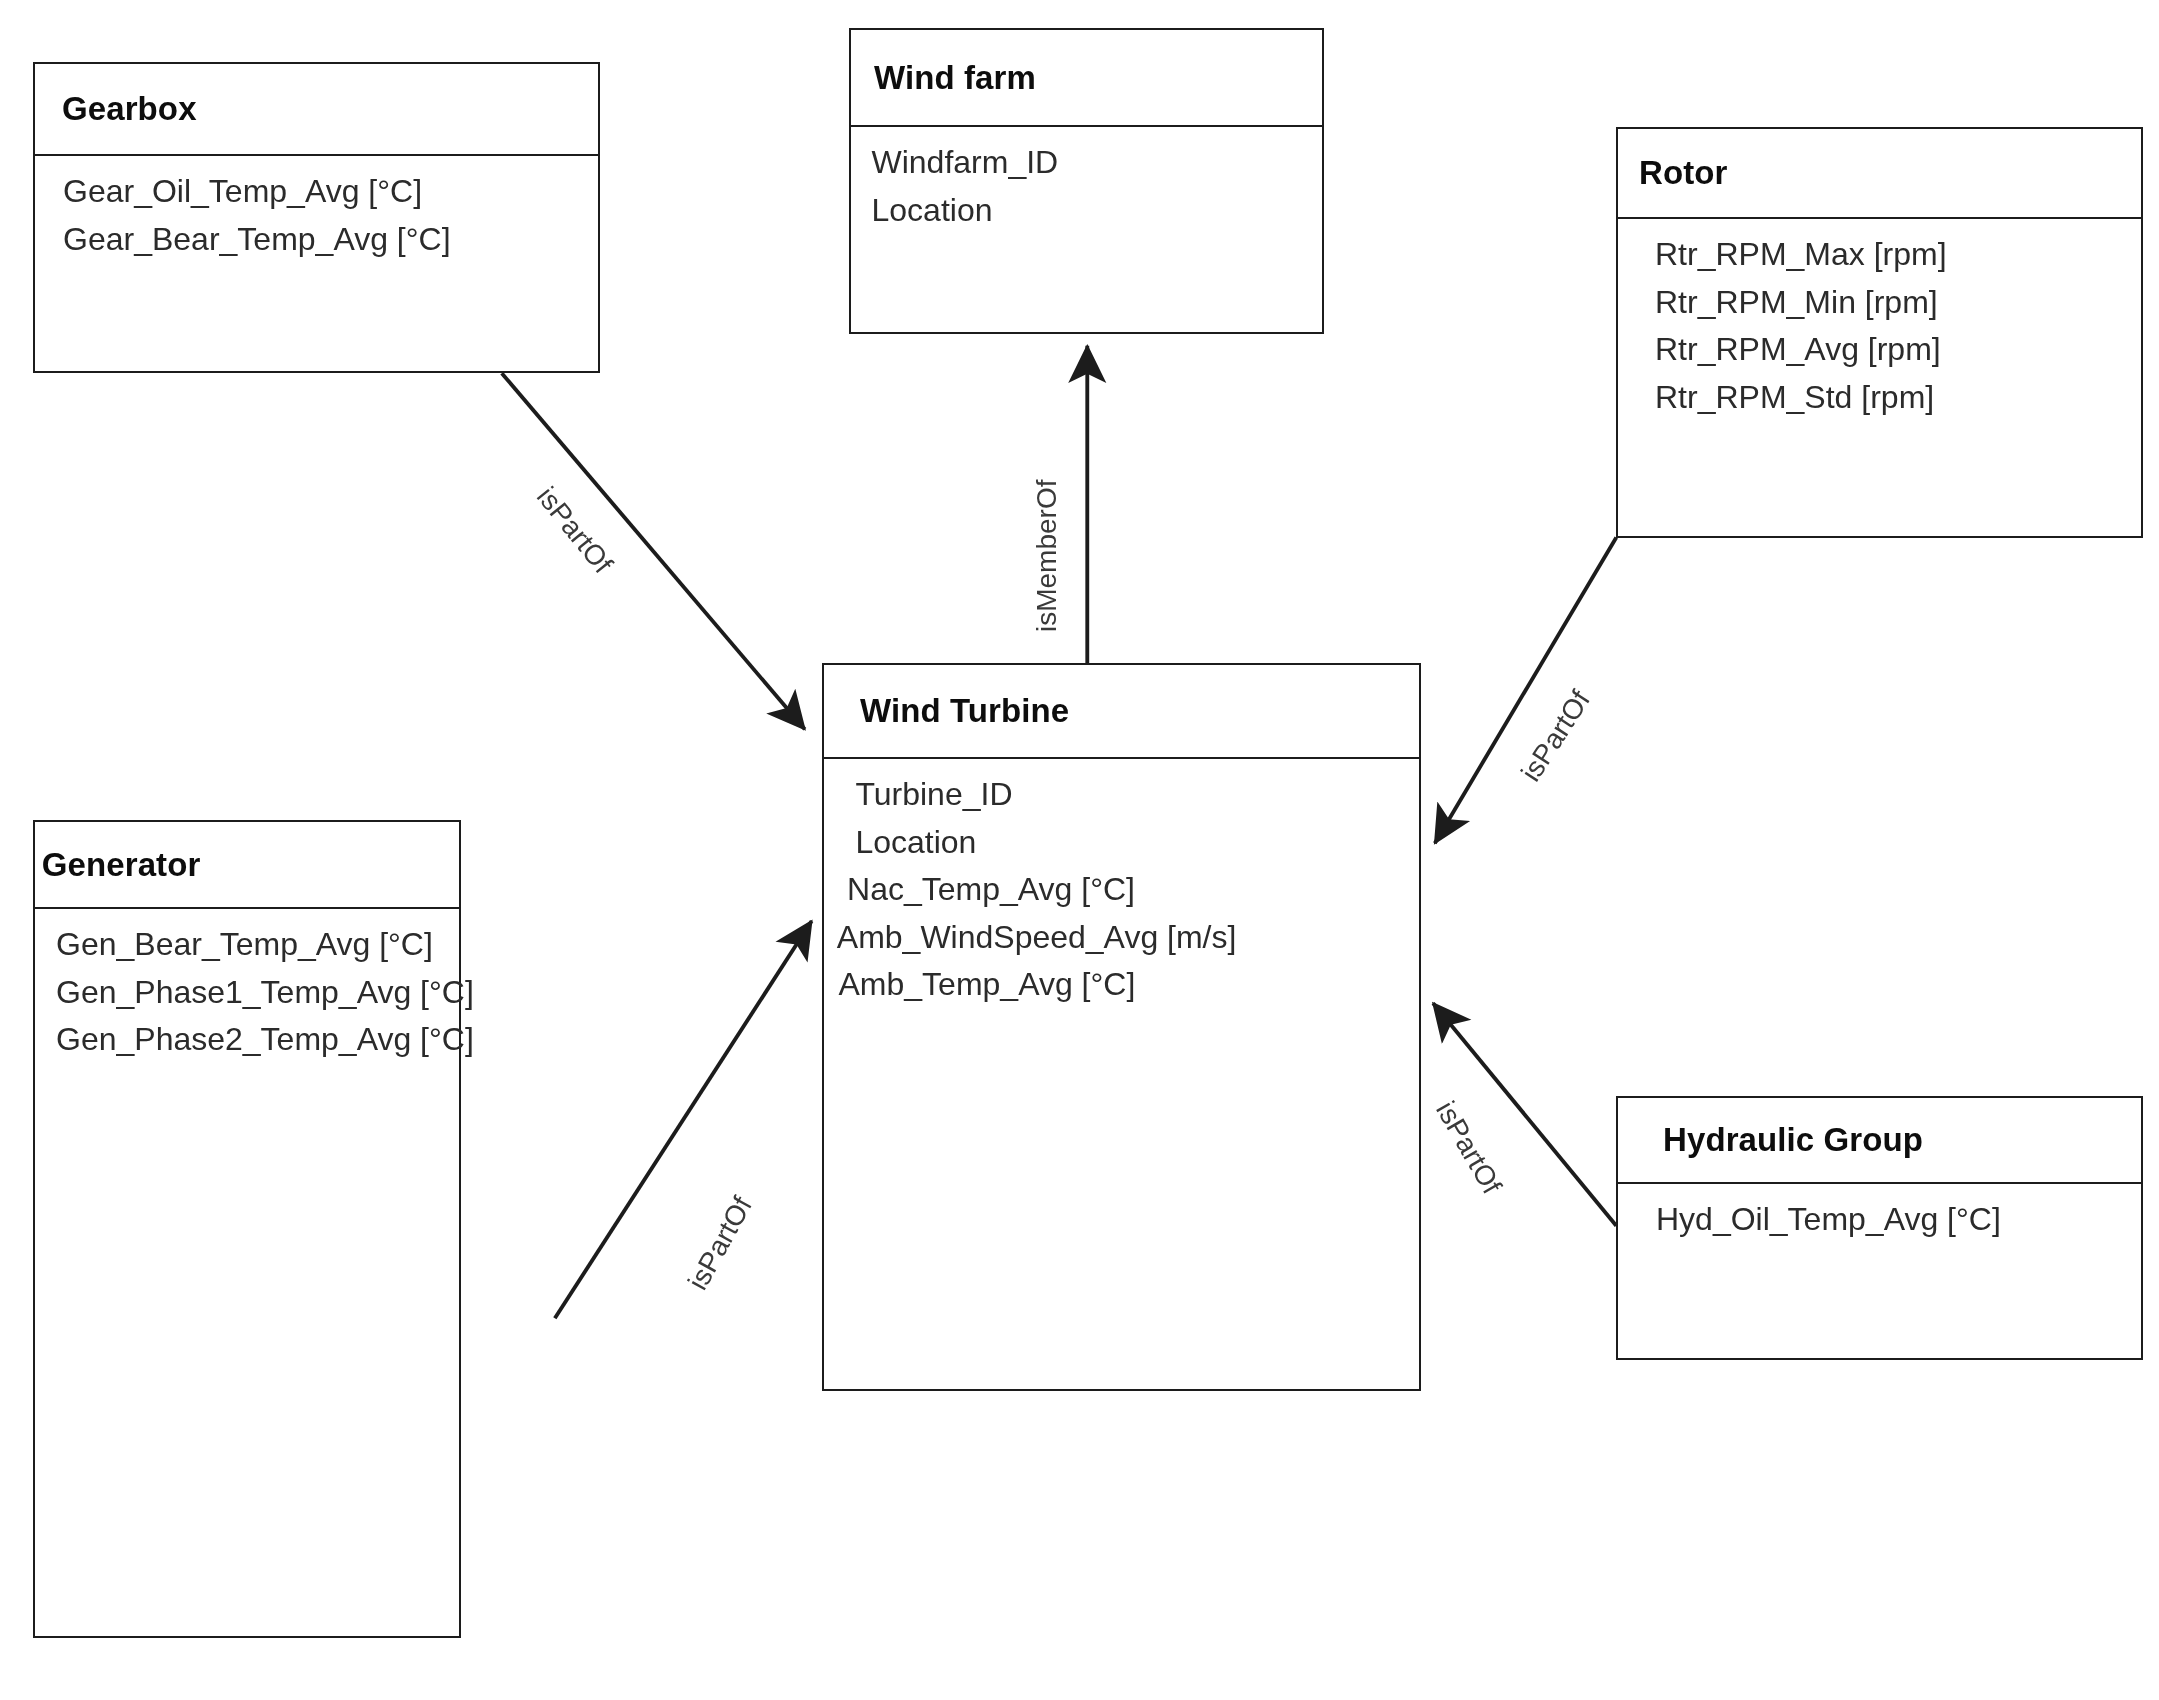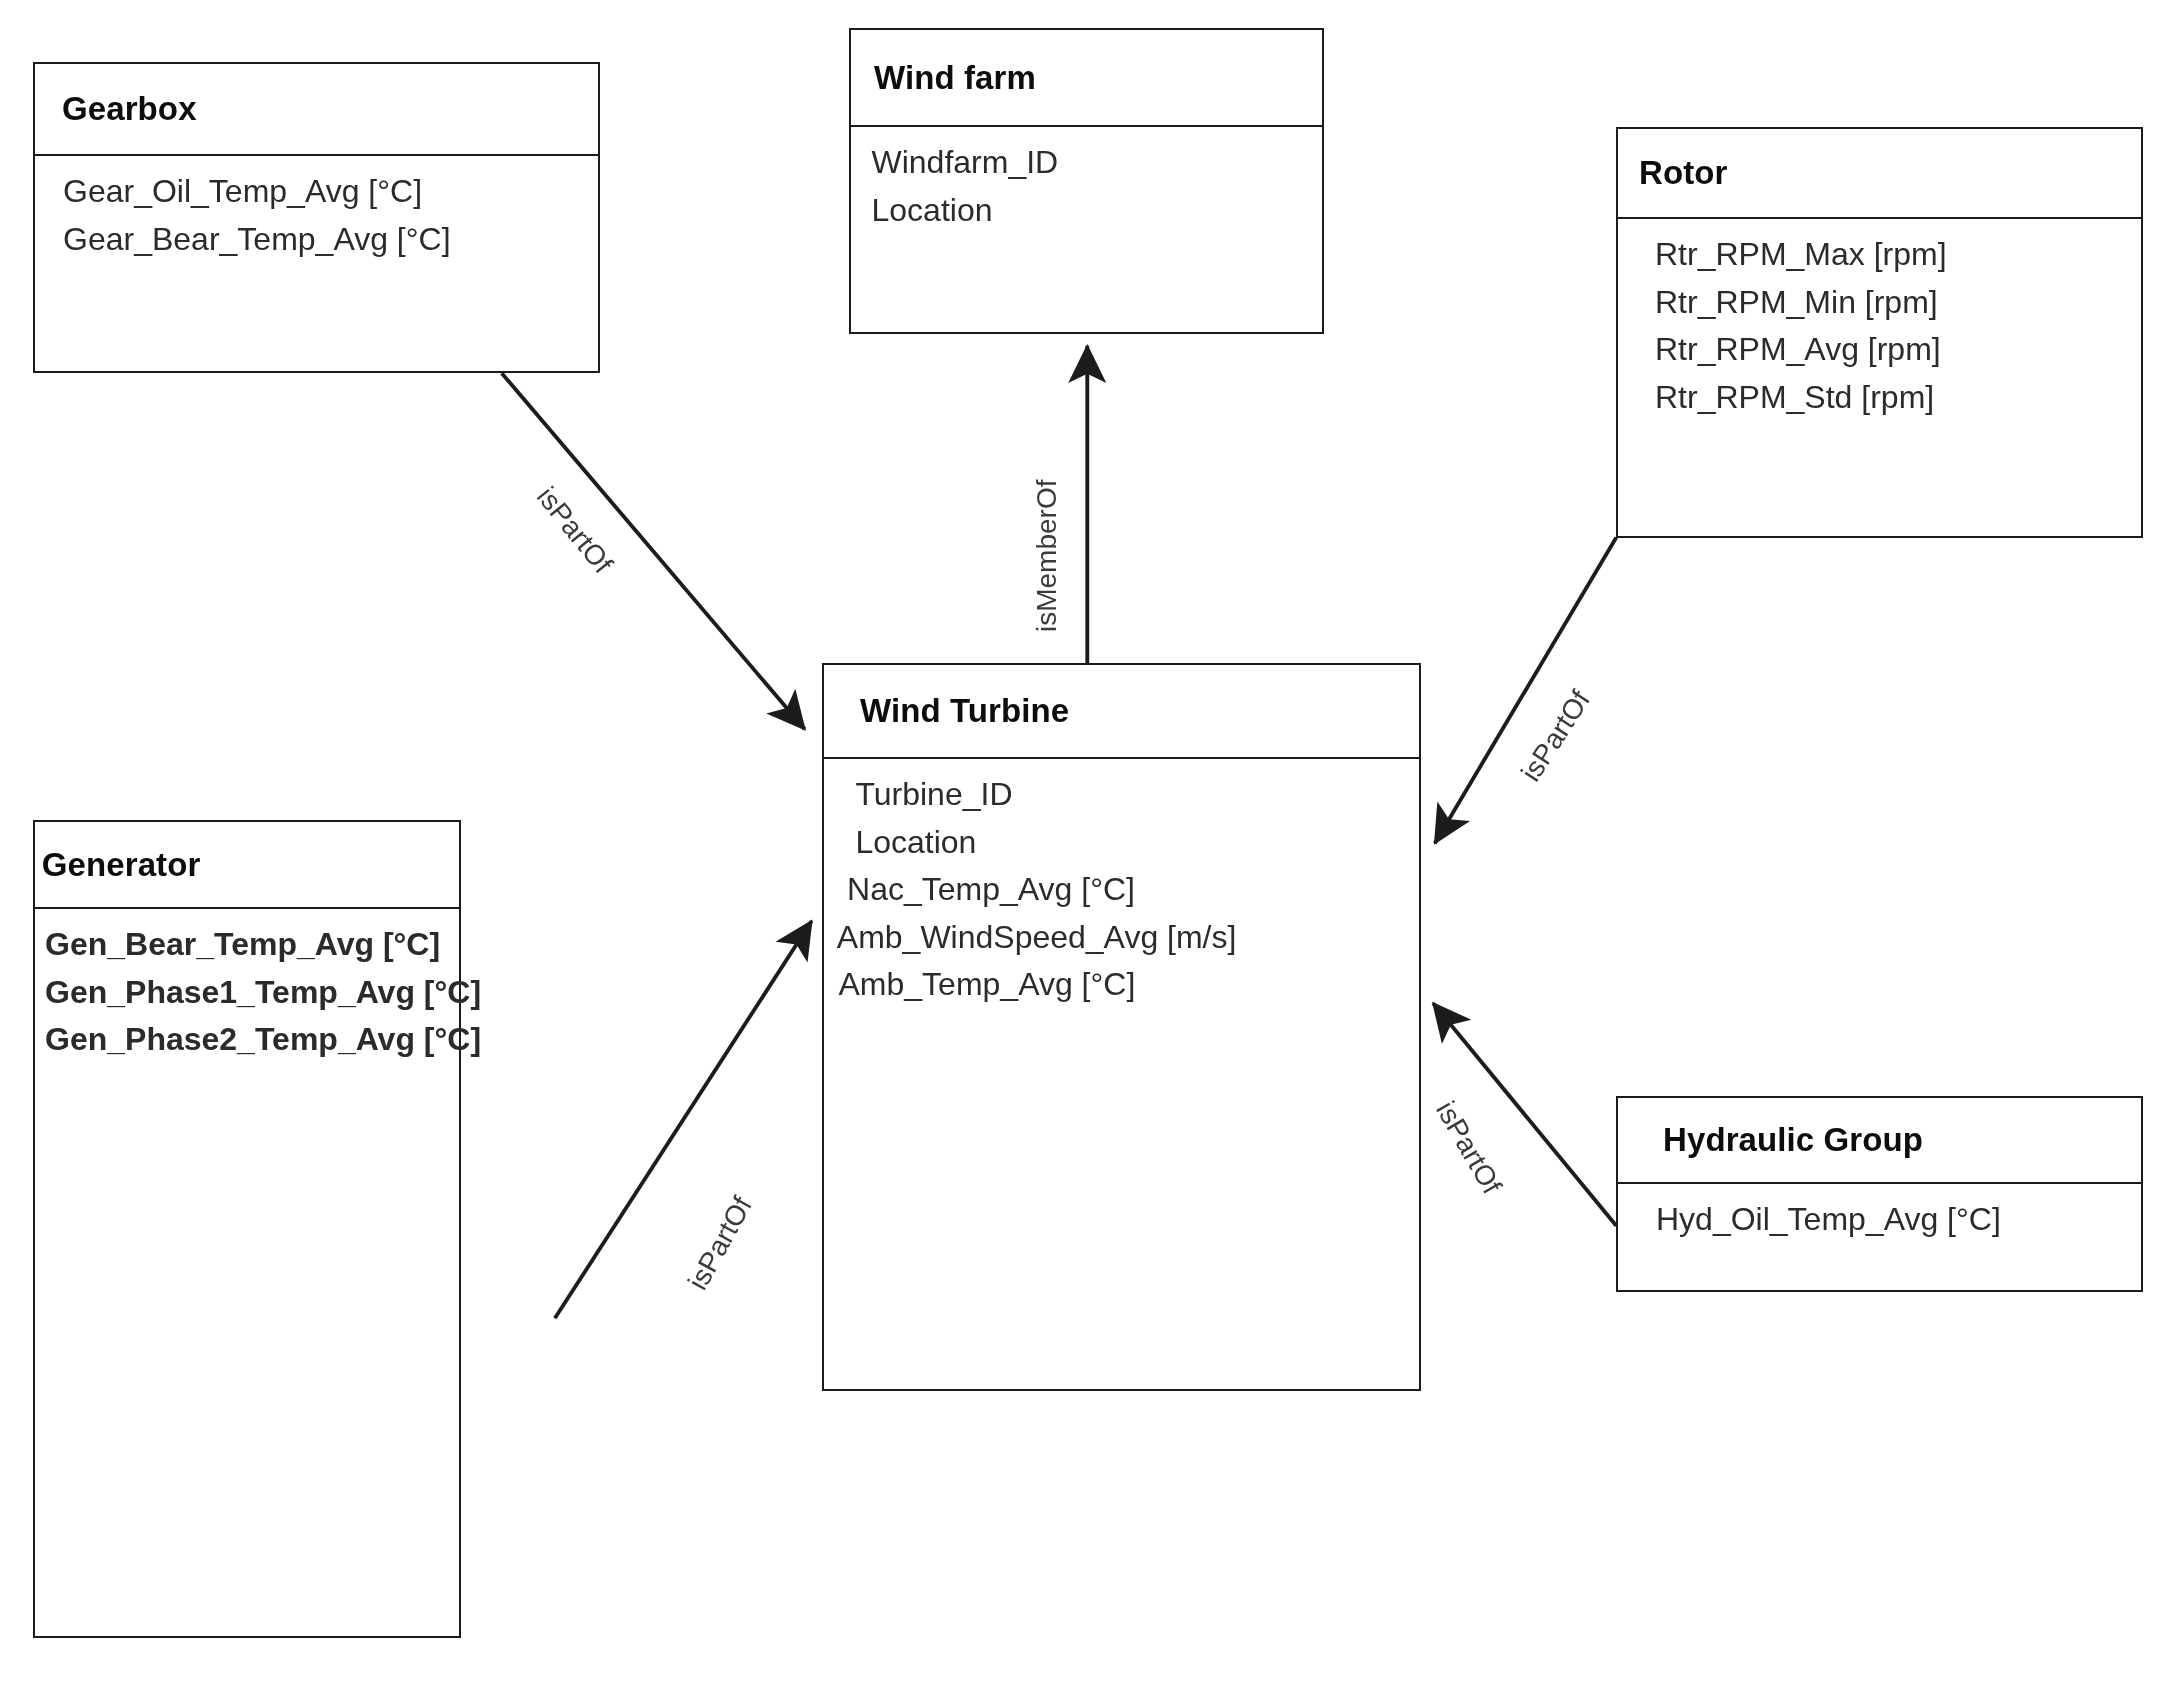--- a/index.html
+++ b/index.html
@@ -75,23 +75,23 @@
   #box-rotor          { left: 1616px; top: 127px;  width: 527px;  height: 411px; }
   #box-rotor .uml-header { height: 90px; padding-left: 21px; }
   #box-rotor .uml-body   { padding-left: 37px; }
 
   #box-turbine        { left: 822px;  top: 663px;  width: 599px;  height: 728px; justify-content: center; }
   #box-turbine .uml-header { height: 94px; padding-left: 36px; }
   #box-turbine .uml-body   { padding-left: 9.4px; }
 
   #box-generator      { left: 33px;   top: 820px; width: 428px;  height: 818px; }
   #box-generator .uml-header { height: 87px; padding-left: 6.8px; }
-  #box-generator .uml-body   { padding-left: 10px; font-weight: bold; }
-
-  #box-hydraulic      { left: 1616px; top: 1096px; width: 527px;  height: 196px; }
+  #box-generator .uml-body   { padding-left: 21px; }
+
+  #box-hydraulic      { left: 1616px; top: 1096px; width: 527px;  height: 264px; }
   #box-hydraulic .uml-header { height: 86px; padding-left: 45px; }
   #box-hydraulic .uml-body   { padding-left: 38px; }
 
   
   .edge-label {
     position: absolute;
     font-size: 28px;
     color: #3a3a3a;
     white-space: nowrap;
     transform-origin: 0 0;

